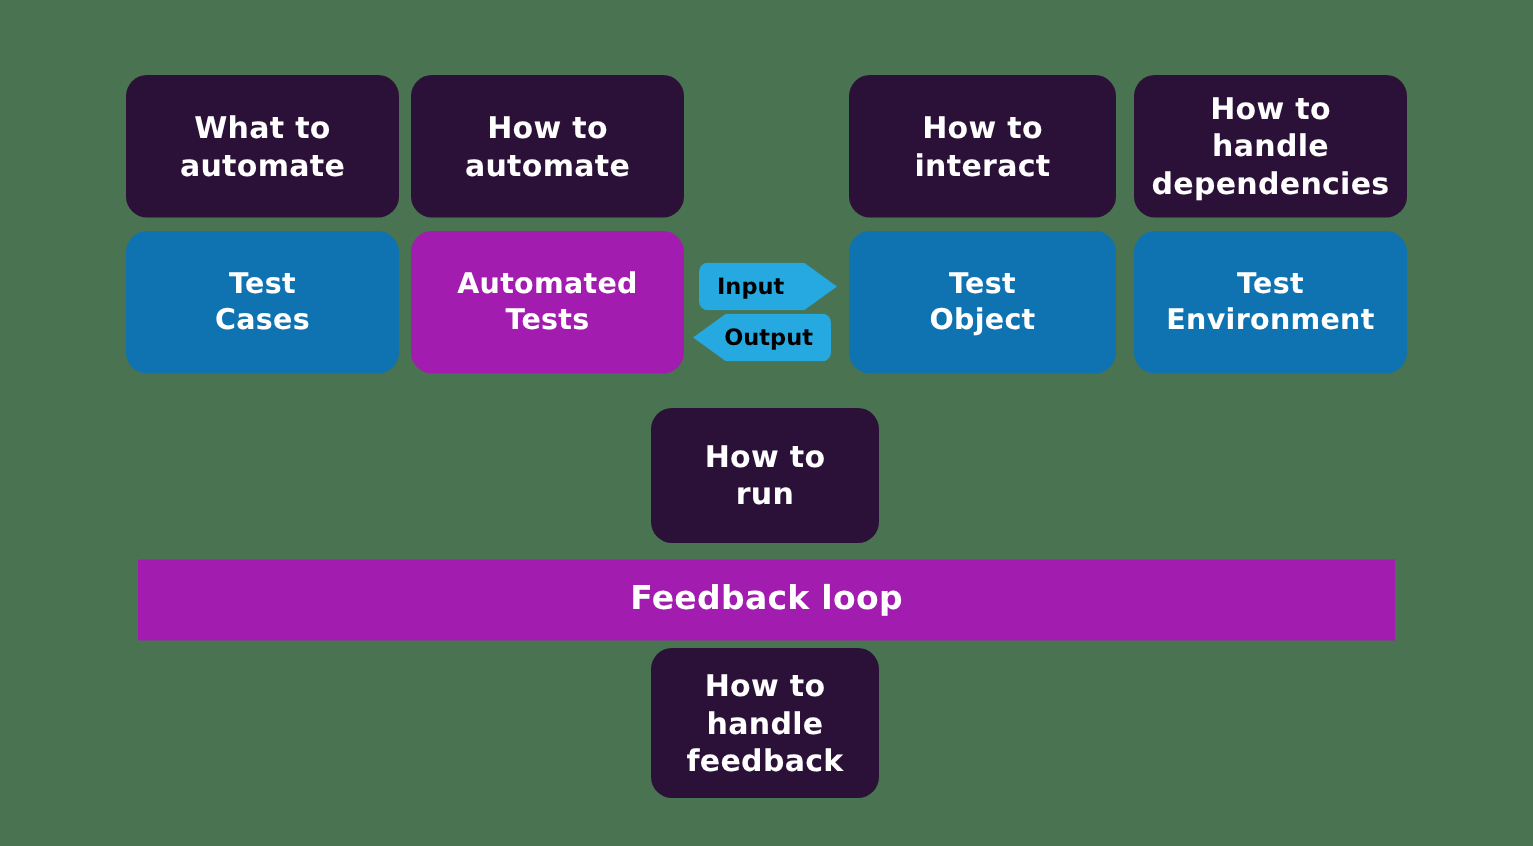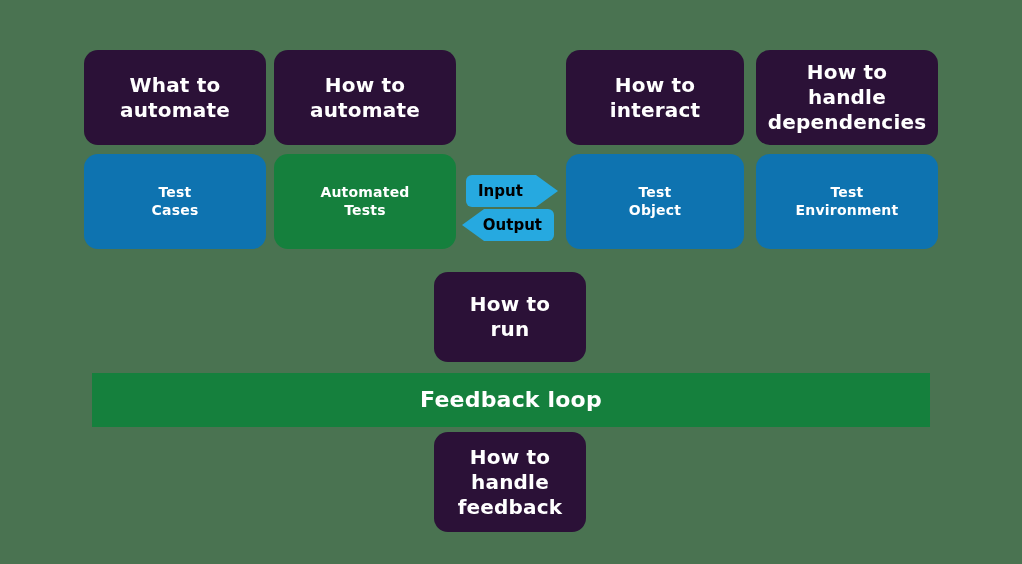--- a/index.html
+++ b/index.html
@@ -27,24 +27,24 @@
     text-align: center;
     border-radius: 14px;
     color: #ffffff;
     font-weight: bold;
     line-height: 1.25;
     white-space: pre-line;
     letter-spacing: 0.2px;
   }
   .purple { background: #2b1137; }
   .blue   { background: #0e73b0; }
-  .red    { background: #15803d; }
+  .red    { background: #a21caf; }
 
   .row-top    { font-size: 20px; }
-  .row-mid    { font-size: 14px; }
+  .row-mid    { font-size: 19px; }
   .run-box    { font-size: 20px; }
   .fb-box     { font-size: 20px; }
   .fb-bar     { font-size: 22px; border-radius: 0; }
 
   
   .arrow {
     position: absolute;
     display: flex;
     align-items: center;
     color: #000000;

